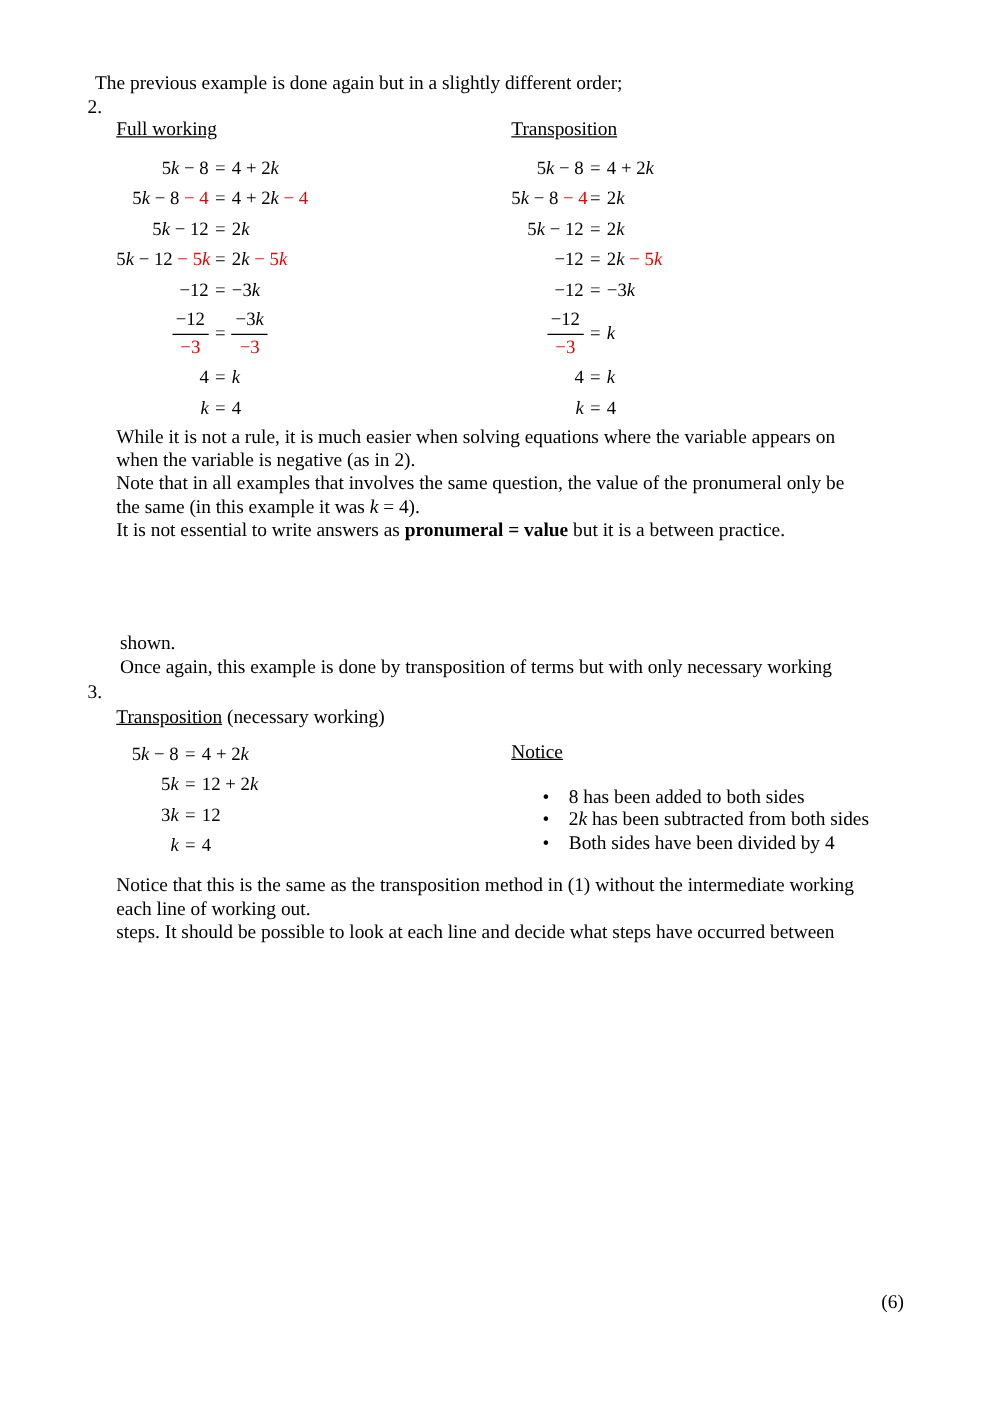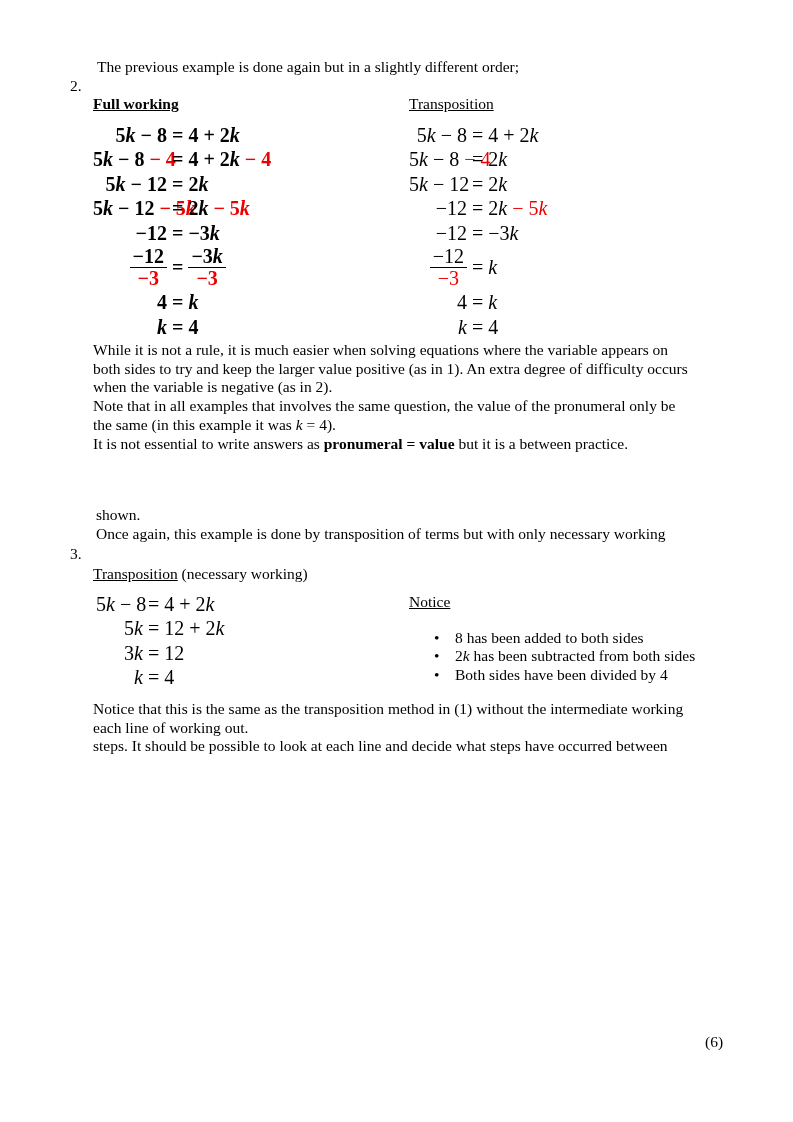--- a/index.html
+++ b/index.html
@@ -9,28 +9,28 @@
     height: 1122px;
     background: #ffffff;
     font-family: "Liberation Serif", serif;
     font-size: 15.5px;
     line-height: 18.7px;
     color: #000;
     overflow: hidden;
   }
   .abs { position: absolute; }
 
-  .intro       { left: 97px;  top: 58px;  width: 640px; }
+  .intro       { left: 76px;  top: 58px;  width: 640px; }
   .sec-num-2   { left: 70px;  top: 77px; }
   .columns     { left: 93px;  top: 95px;  width: 660px; display: flex; }
-  .col1        { flex: 0 0 316px; font-weight: bold; }
+  .col1        { flex: 0 0 316px; }
   .col2        { flex: 1; }
   .col-heading { text-decoration: underline; margin-bottom: 9px; }
 
-  .eq-block   { font-size: 20px; }
+  .eq-block   { font-size: 15px; }
   .eq-line    { display: flex; align-items: center; min-height: 24.5px; }
   .lhs        { text-align: right; white-space: nowrap; }
   .col1 .lhs  { width: 74px; }
   .col2 .lhs  { width: 58px; }
   .s3-eqs .lhs{ width: 47px; }
   .rhs        { text-align: left; white-space: nowrap; }
   .eq-sign    { padding: 0 5px; }
   .red        { color: #ee0000; }
   .frac       { display: inline-flex; flex-direction: column; align-items: center;
                 line-height: 19px; vertical-align: middle; margin: 2px 0; }
@@ -159,21 +159,20 @@
             <span class="lhs"><span><i>k</i></span></span>
             <span class="eq-sign">=</span>
             <span class="rhs"><span>4</span></span>
           </div>
         </div>
     </div>
   </div>
 
   <div class="abs discussion">
     <div>While it is not a rule, it is much easier when solving equations where the variable appears on</div>
-    <div>both sides to try and keep the larger value positive (as in 1). An extra degree of difficulty occurs</div>
     <div>when the variable is negative (as in 2).</div>
     <div>Note that in all examples that involves the same question, the value of the pronumeral only be</div>
     <div><span>the same (in this example it was </span><i>k</i><span> = 4).</span></div>
     <div><span>It is not essential to write answers as </span><b>pronumeral = value</b><span> but it is a between practice.</span></div>
   </div>
 
   <div class="abs once-again">
     <div>shown.</div>
     <div>Once again, this example is done by transposition of terms but with only necessary working</div>
   </div>

